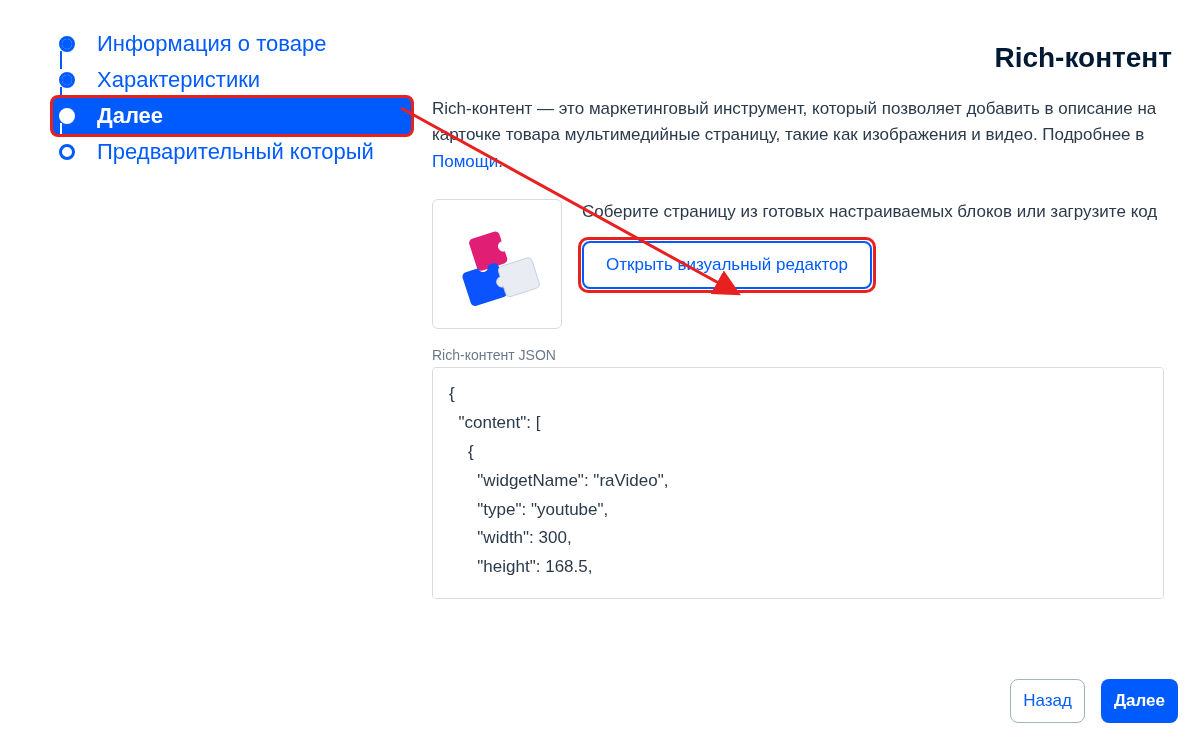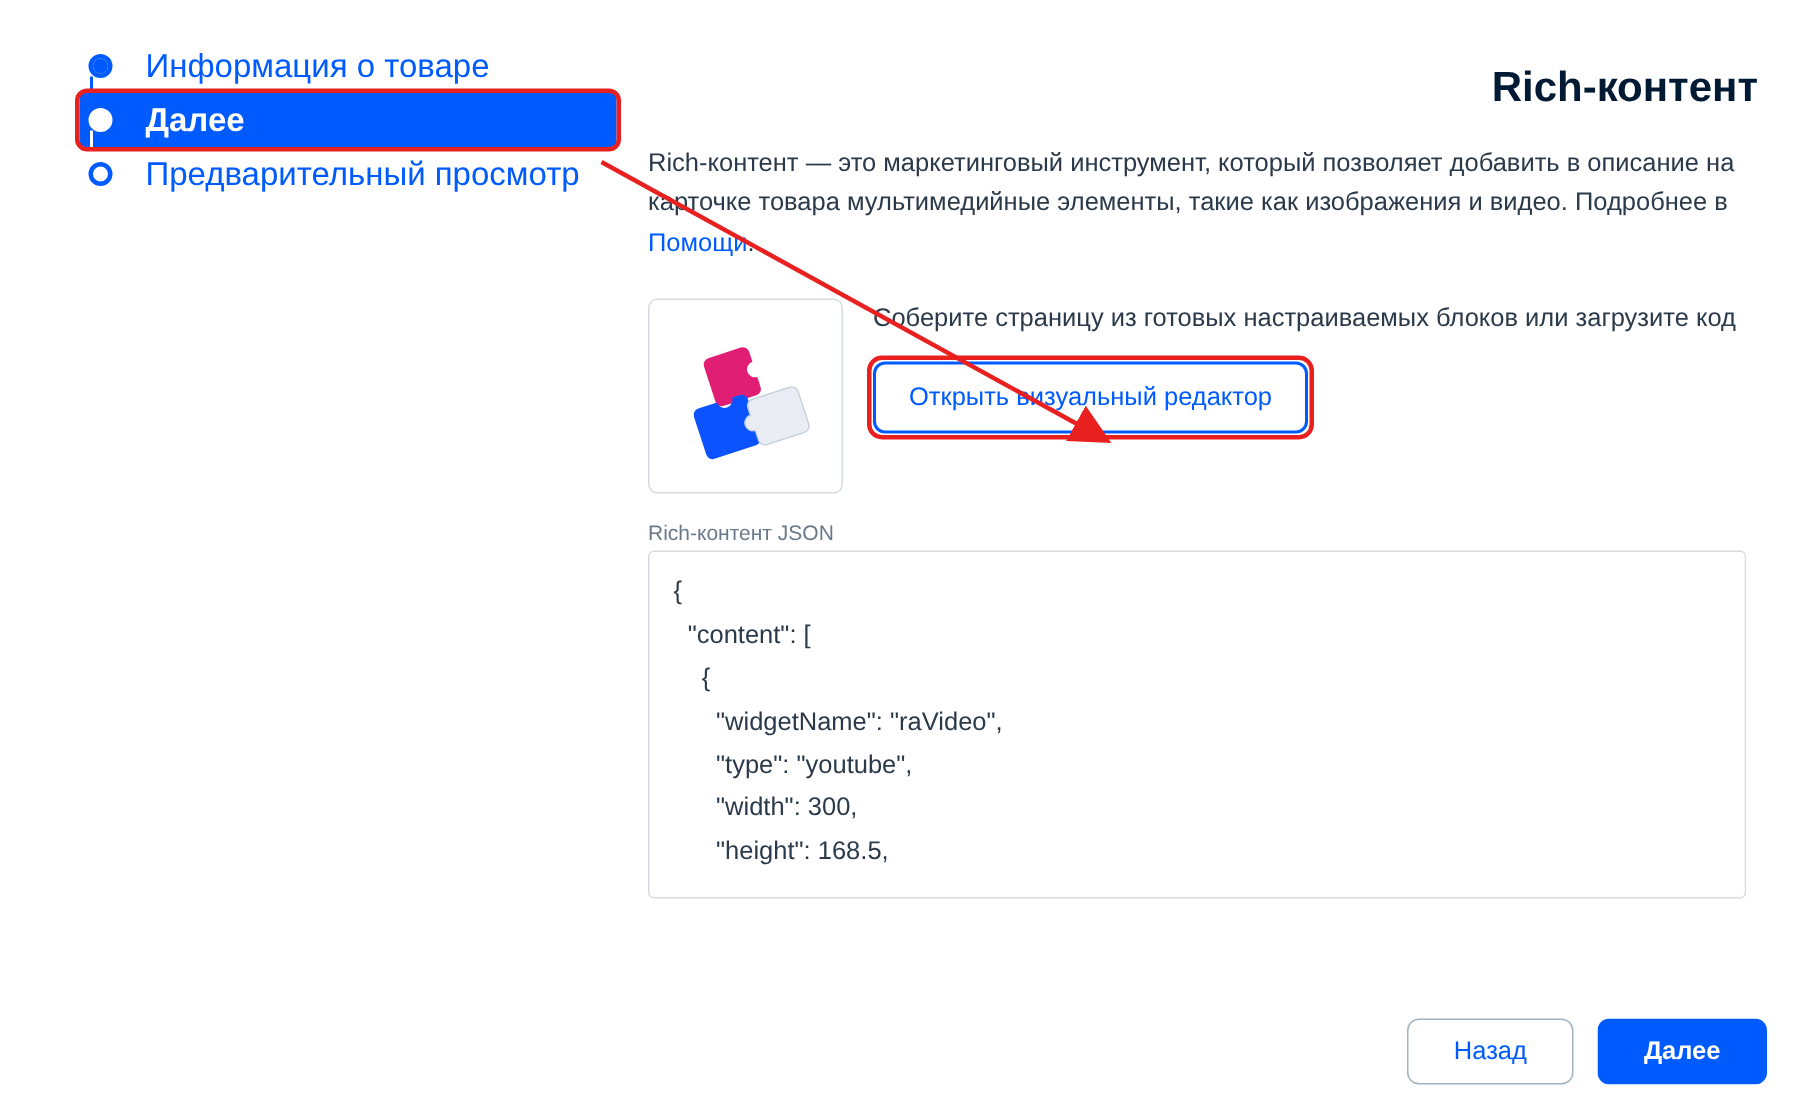--- a/index.html
+++ b/index.html
@@ -189,21 +189,21 @@
 
   
   .footer{
     position:absolute;
     right:22px;
     bottom:22px;
     display:flex;
     gap:16px;
   }
   .btn{
-    padding:11px 30px;
+    padding:11px 12px;
     font-size:17px;
     border-radius:8px;
     cursor:pointer;
     border:1px solid transparent;
   }
   .btn-secondary{
     background:#fff;
     border:1px solid #a3b3c2;
     color:var(--blue);
   }
@@ -226,43 +226,50 @@
 </head>
 <body>
 
 <nav class="stepper">
   <ul class="steps">
     <li class="step done">
       <div class="inner">
         <span class="bullet"></span>
         <span class="connector"></span>
         <span class="label">Информация о товаре</span>
+      </div>
+    </li>
+    <li class="step done">
+      <div class="inner">
+        <span class="bullet"></span>
+        <span class="connector"></span>
+        <span class="label">Характеристики</span>
       </div>
     </li>
     <li class="step active">
       <div class="inner">
         <span class="bullet"></span>
         <span class="connector" style="background:#fff"></span>
         <span class="label">Далее</span>
       </div>
     </li>
     <li class="step open">
       <div class="inner">
         <span class="bullet"></span>
-        <span class="label">Предварительный просмотр</span>
+        <span class="label">Предварительный который</span>
       </div>
     </li>
   </ul>
 </nav>
 
 <section class="main">
   <h1>Rich-контент</h1>
 
   <p class="desc">
-    <span>Rich-контент — это маркетинговый инструмент, который позволяет добавить в описание на карточке товара мультимедийные элементы, такие как изображения и видео. Подробнее в </span><a href="#">Помощи</a><span>.</span>
+    <span>Rich-контент — это маркетинговый инструмент, который позволяет добавить в описание на карточке товара мультимедийные страницу, такие как изображения и видео. Подробнее в </span><a href="#">Помощи</a><span>.</span>
   </p>
 
   <div class="promo">
     <div class="thumb">
       <svg class="puzzle-icon" viewBox="0 0 100 100">
 
         <g transform="rotate(-18 50 50)">
           <path d="M32 14 h26 a5 5 0 0 1 5 5 v8 a6 6 0 1 0 0 12 v8 a5 5 0 0 1 -5 5 h-8 a6 6 0 1 1 -12 0 h-6 a5 5 0 0 1 -5 -5 v-28 a5 5 0 0 1 5 -5 z" fill="#e01f74"></path>
           <path d="M8 48 h20 a6 6 0 1 0 12 0 h6 a5 5 0 0 1 5 5 v30 a5 5 0 0 1 -5 5 h-33 a5 5 0 0 1 -5 -5 v-30 a5 5 0 0 1 5 -5 z" fill="#0b53ff"></path>
           <path d="M54 54 h30 a5 5 0 0 1 5 5 v26 a5 5 0 0 1 -5 5 h-30 a5 5 0 0 1 -5 -5 v-8 a6 6 0 1 1 0 -12 v-6 a5 5 0 0 1 5 -5 z" fill="#e9edf3" stroke="#c3cedd" stroke-width="1"></path>

